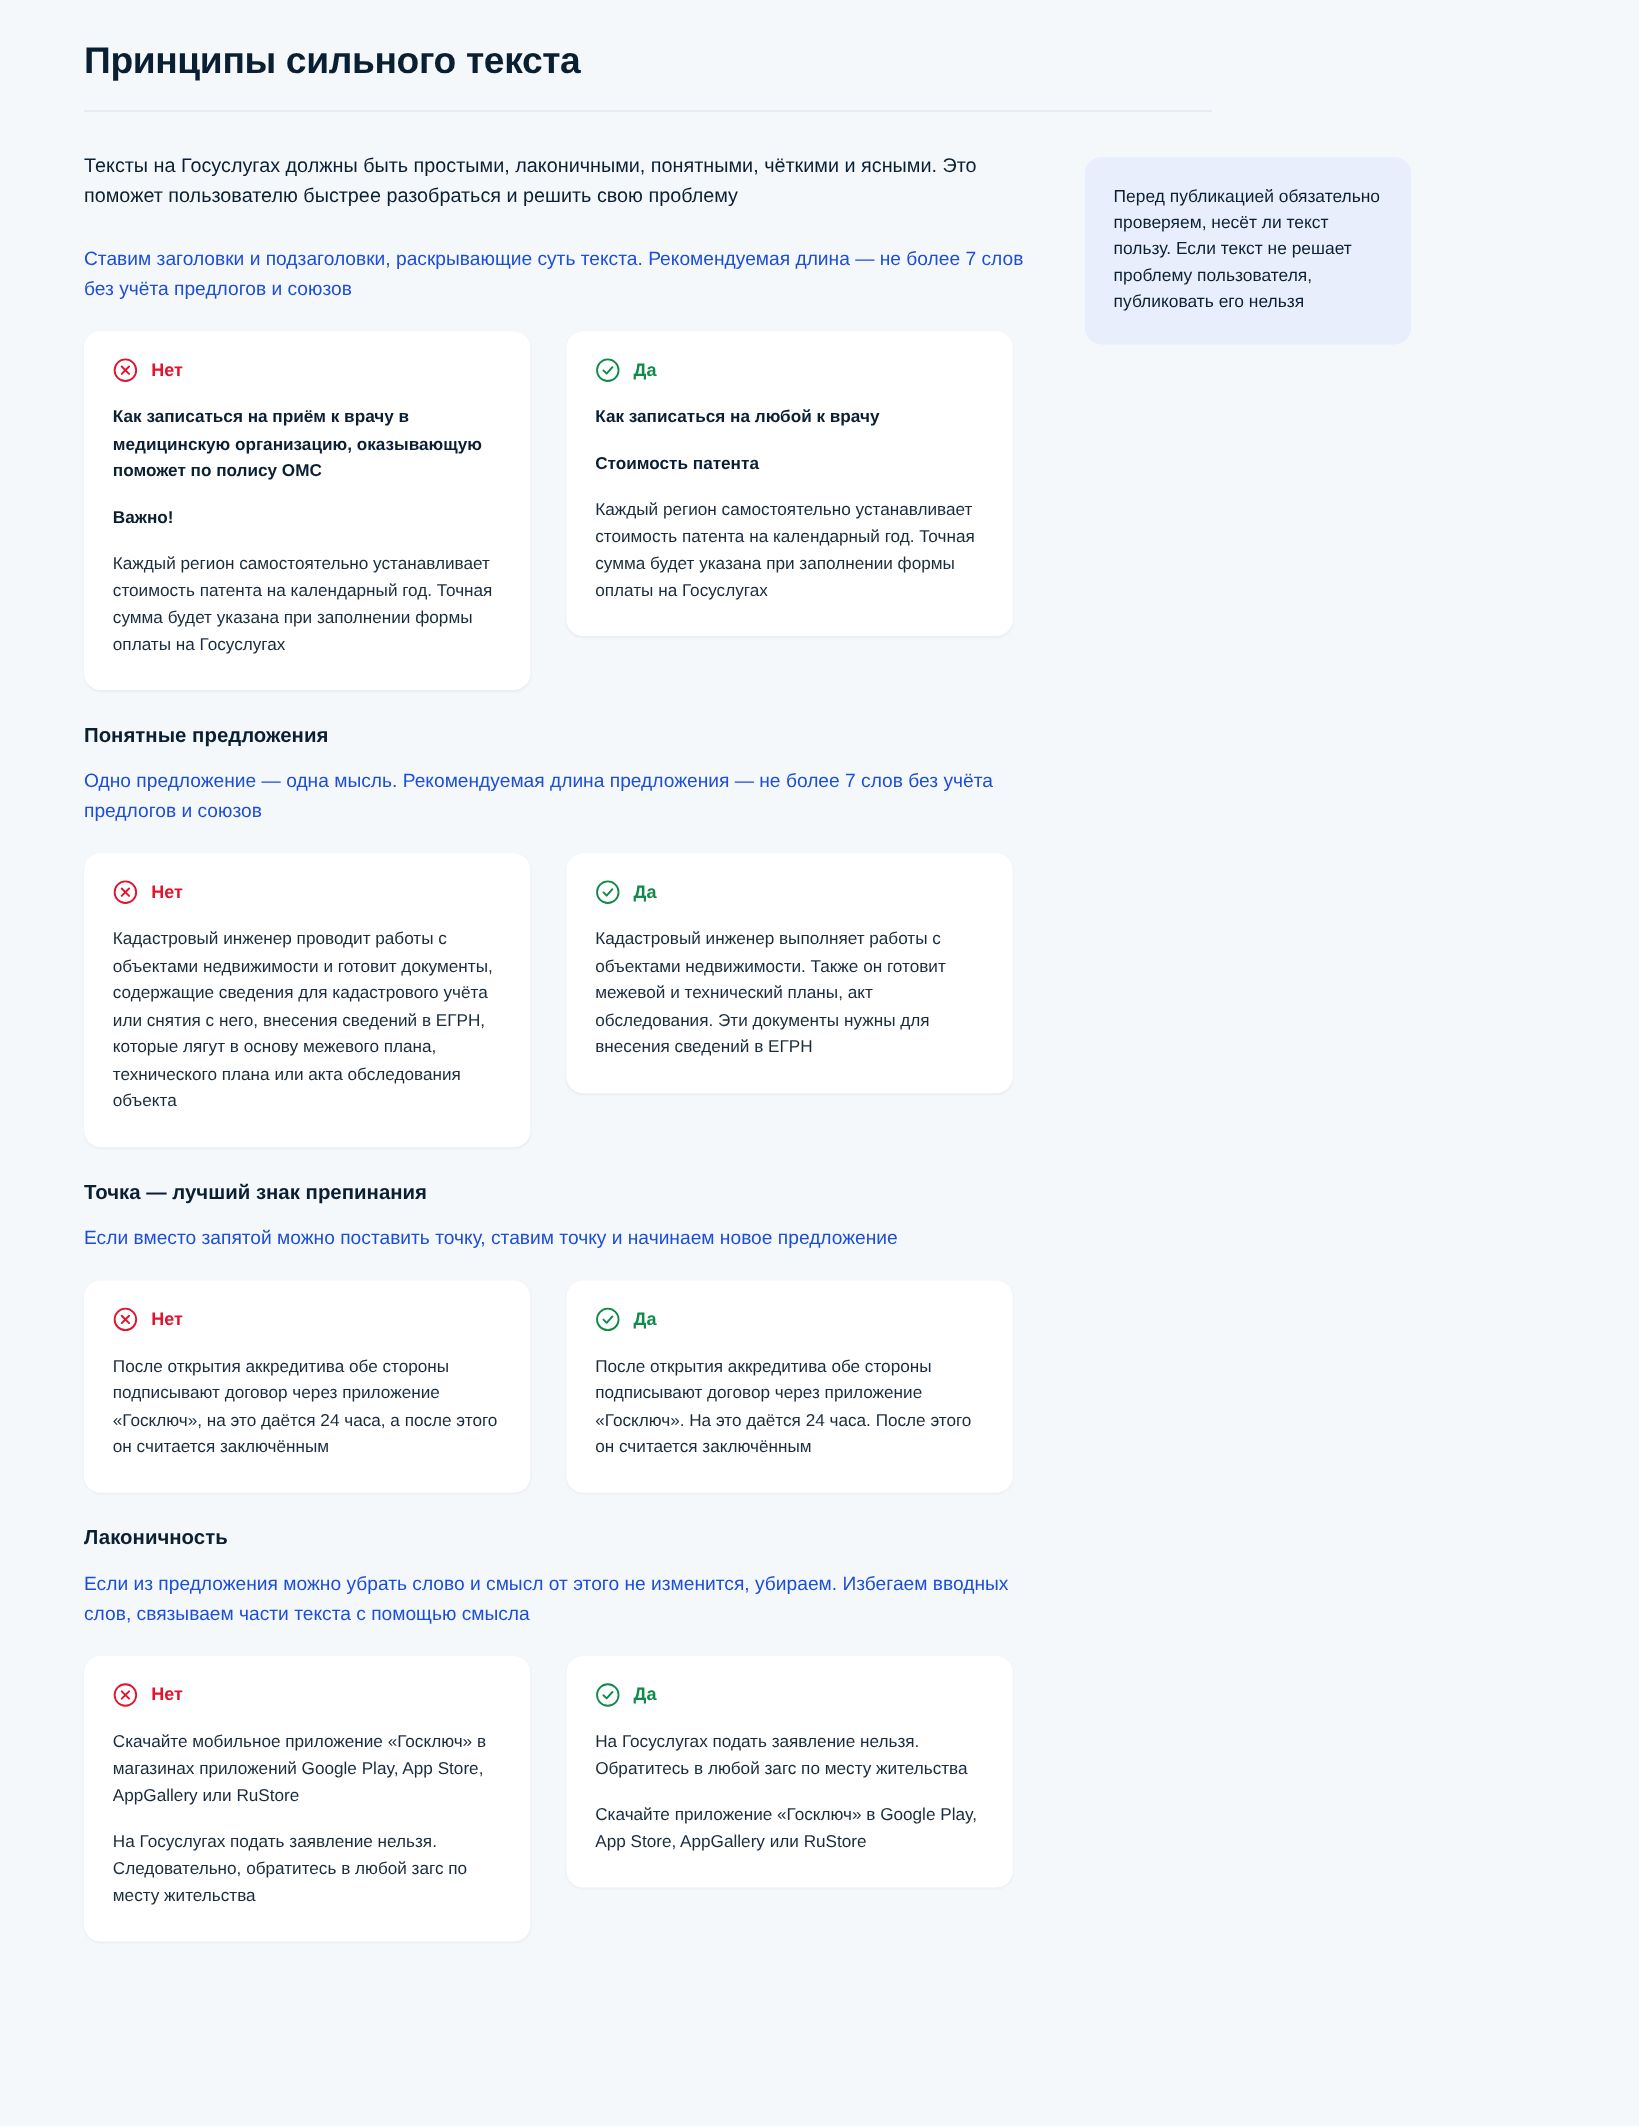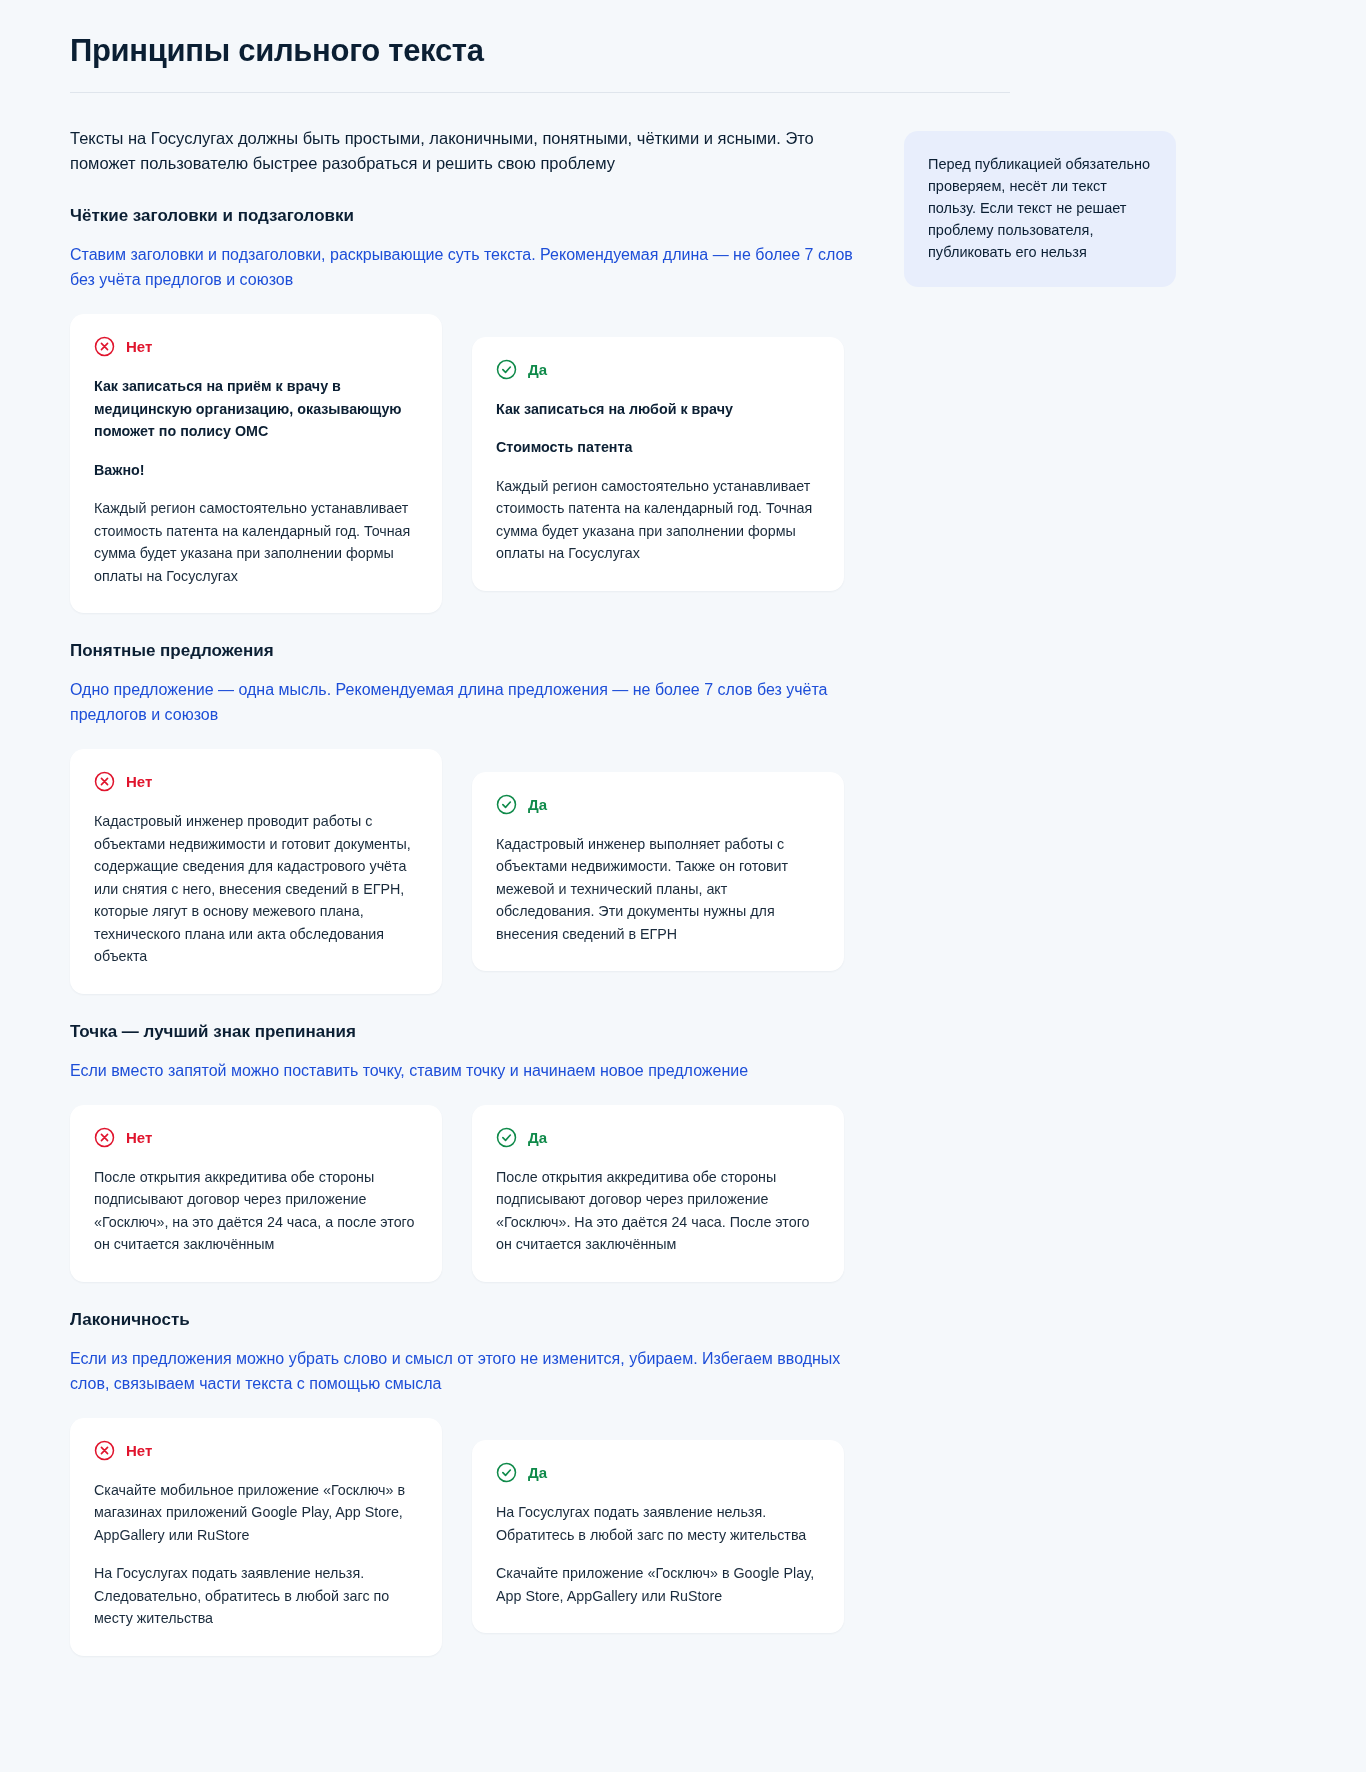--- a/index.html
+++ b/index.html
@@ -74,21 +74,21 @@
   .section-desc {
     font-size: 16px;
     line-height: 25px;
     margin: 0 0 22px 0;
     color: #1d4ed8;
     max-width: 790px;
   }
   .cards {
     display: flex;
     gap: 30px;
-    align-items: center;
+    align-items: flex-start;
     margin-bottom: 10px;
   }
   .card {
     width: 372px;
     flex: 0 0 372px;
     background: #ffffff;
     border-radius: 14px;
     padding: 22px 24px 26px 24px;
     box-sizing: border-box;
     box-shadow: 0 1px 2px rgba(14, 35, 56, 0.05);
@@ -131,21 +131,20 @@
   <h1 class="page-title">Принципы сильного текста</h1>
   <div class="title-rule"></div>
 
   <div class="content-row">
 
     <div class="main-col">
       <p class="lead">Тексты на Госуслугах должны быть простыми, лаконичными, понятными, чёткими и ясными. Это поможет пользователю быстрее разобраться и решить свою проблему</p>
 
       <div id="sections-root">
           <div class="section">
-            <h2 class="section-title">Чёткие заголовки и подзаголовки</h2>
             <p class="section-desc">Ставим заголовки и подзаголовки, раскрывающие суть текста. Рекомендуемая длина — не более 7 слов без учёта предлогов и союзов</p>
             <div class="cards">
               <div class="card no">
                 <div class="card-head">
                   <svg class="ico" viewBox="0 0 22 22">
                     <circle cx="11" cy="11" r="9.4" fill="none" stroke="#e0142d" stroke-width="1.6"></circle>
                     <path d="M7.8 7.8 L14.2 14.2 M14.2 7.8 L7.8 14.2" stroke="#e0142d" stroke-width="1.7" stroke-linecap="round"></path>
                   </svg>
                   <span class="lbl">Нет</span>
                 </div>

